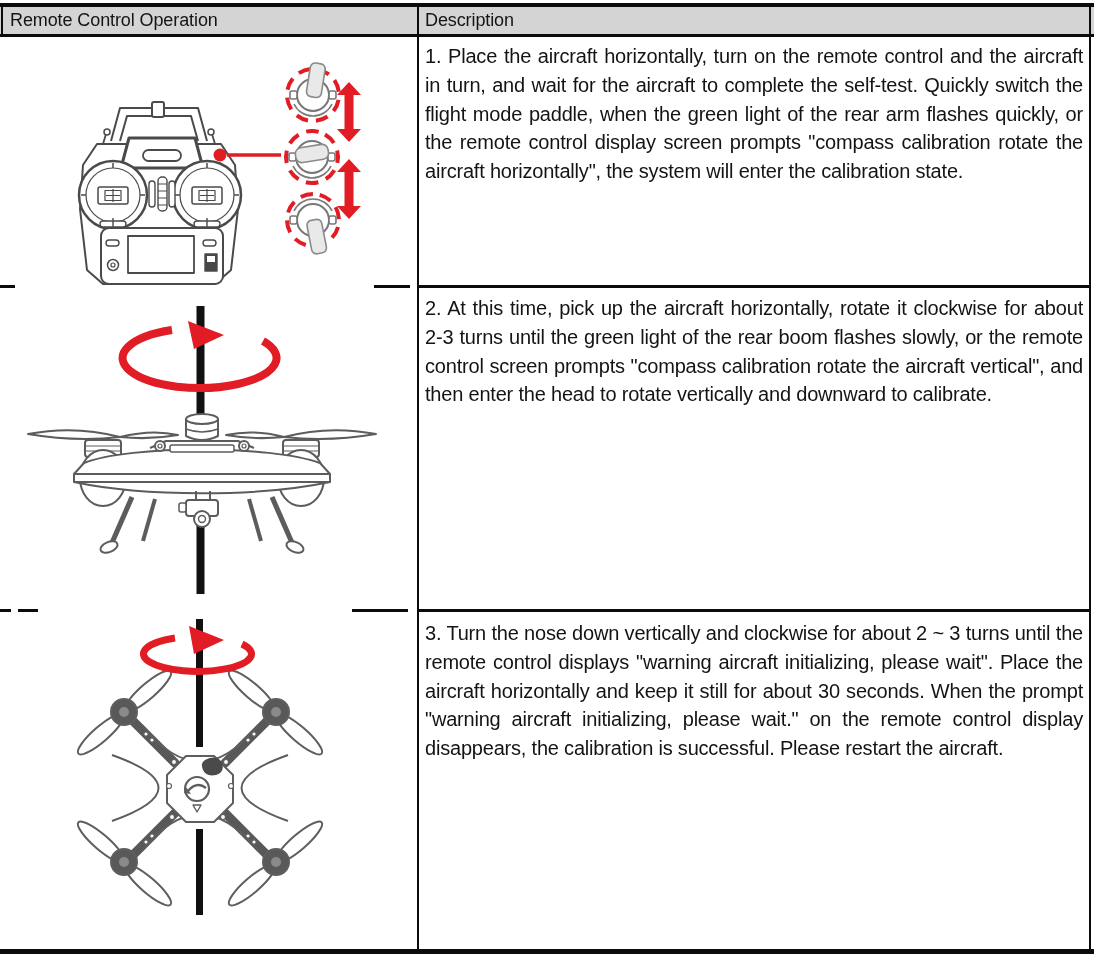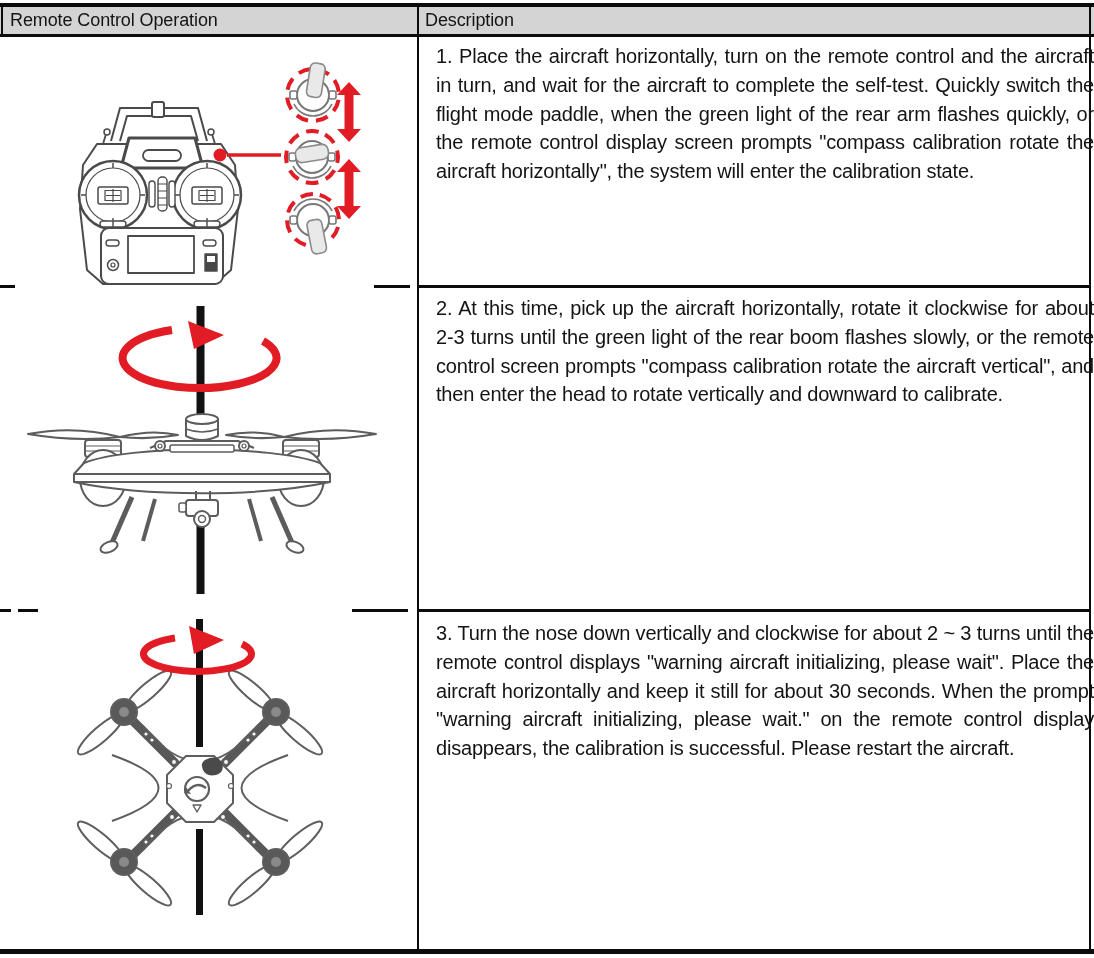--- a/index.html
+++ b/index.html
@@ -4,21 +4,21 @@
 <style>
   html,body{margin:0;padding:0;background:#ffffff;}
   .page{
     position:relative; width:1094px; height:958px; background:#ffffff;
     font-family:"Liberation Sans", sans-serif; color:#161616; overflow:hidden;
   }
   .hline,.vline,.dash{position:absolute; background:#0b0b0b;}
   .header-bg{position:absolute; left:0; top:7px; width:1094px; height:27px; background:#d4d4d4;}
   .header-label{position:absolute; top:9px; font-size:18px; line-height:22px; color:#141414; letter-spacing:-0.1px;}
   .desc{
-    position:absolute; left:436px; width:658px; font-size:20px; line-height:28.8px;
+    position:absolute; left:425px; width:658px; font-size:20px; line-height:28.8px;
     text-align:justify; letter-spacing:-0.2px; color:#141414;
   }
   .illus{position:absolute; left:0; width:417px;}
   .illus svg{display:block;}
 </style>
 </head>
 <body>
 
 <div class="page">
 

